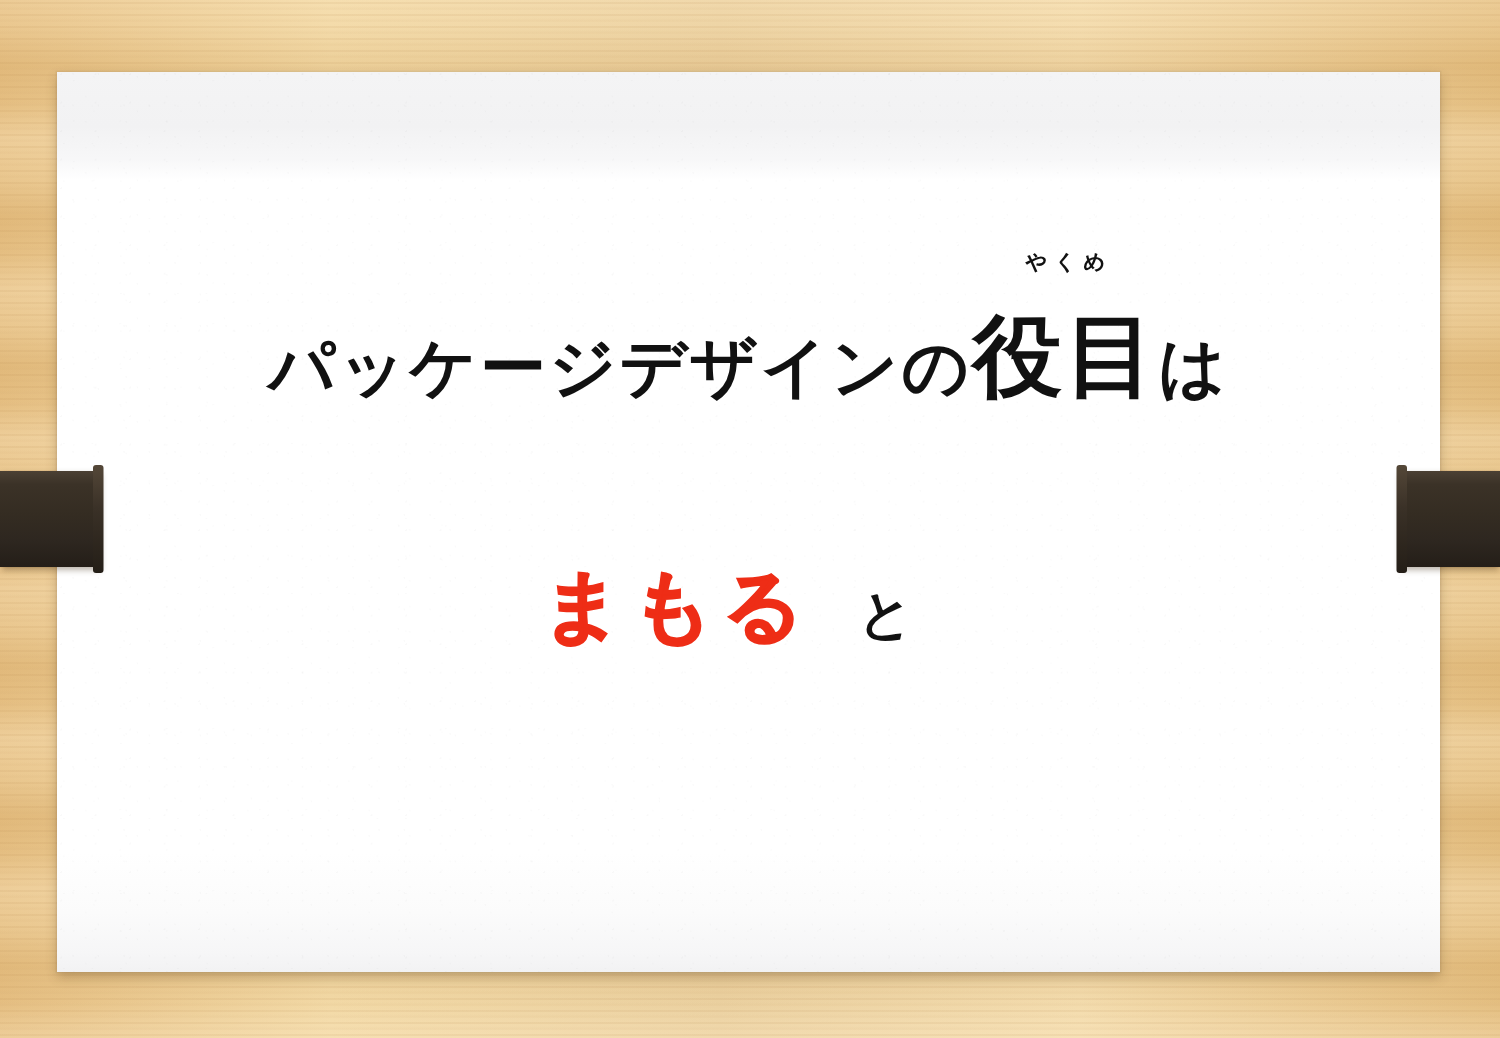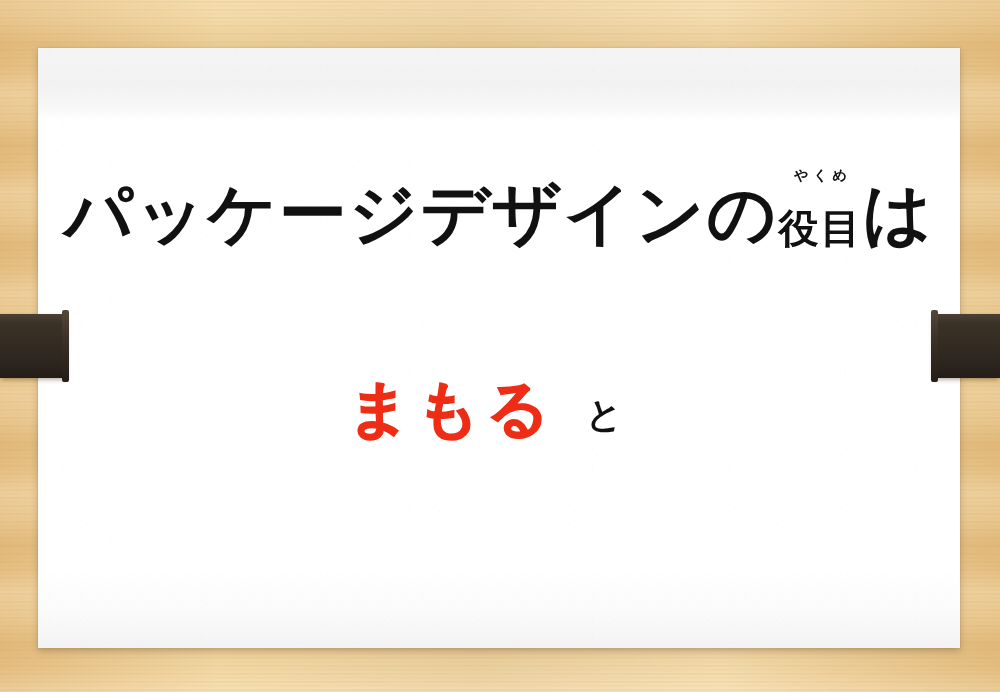--- a/index.html
+++ b/index.html
@@ -139,21 +139,21 @@
     right: 0;
     top: 120px;
     display: flex;
     justify-content: center;
     align-items: flex-end;
     white-space: nowrap;
   }
 
   .headline-text {
     font-family: "DejaVu Sans", "Liberation Sans", sans-serif;
-    font-size: 68px;
+    font-size: 44px;
     font-weight: 700;
     color: #111111;
     letter-spacing: 2px;
     line-height: 1;
     text-align: right;
   }
 
   
   .ruby-group {
     display: inline-flex;
@@ -165,42 +165,42 @@
   .ruby-text {
     font-size: 14px;
     font-weight: 700;
     color: #111111;
     letter-spacing: 5px;
     padding-left: 5px;
     margin-bottom: 26px;
     line-height: 1;
   }
   .ruby-base {
-    font-size: 40px;
+    font-size: 60px;
     font-weight: 700;
     color: #111111;
     letter-spacing: 2px;
     line-height: 1;
   }
 
   
   #keywords {
     position: absolute;
     left: 0;
     right: 0;
     top: 330px;
     display: flex;
     justify-content: center;
     align-items: center;
     white-space: nowrap;
   }
 
   .kw-accent {
     font-family: "DejaVu Sans", "Liberation Sans", sans-serif;
-    font-size: 62px;
+    font-size: 53px;
     font-weight: 700;
     letter-spacing: 6px;
     line-height: 1;
     -webkit-text-stroke: 1.4px currentColor;
   }
 
   .kw-conj {
     font-family: "DejaVu Sans", "Liberation Sans", sans-serif;
     font-size: 36px;
     font-weight: 700;

